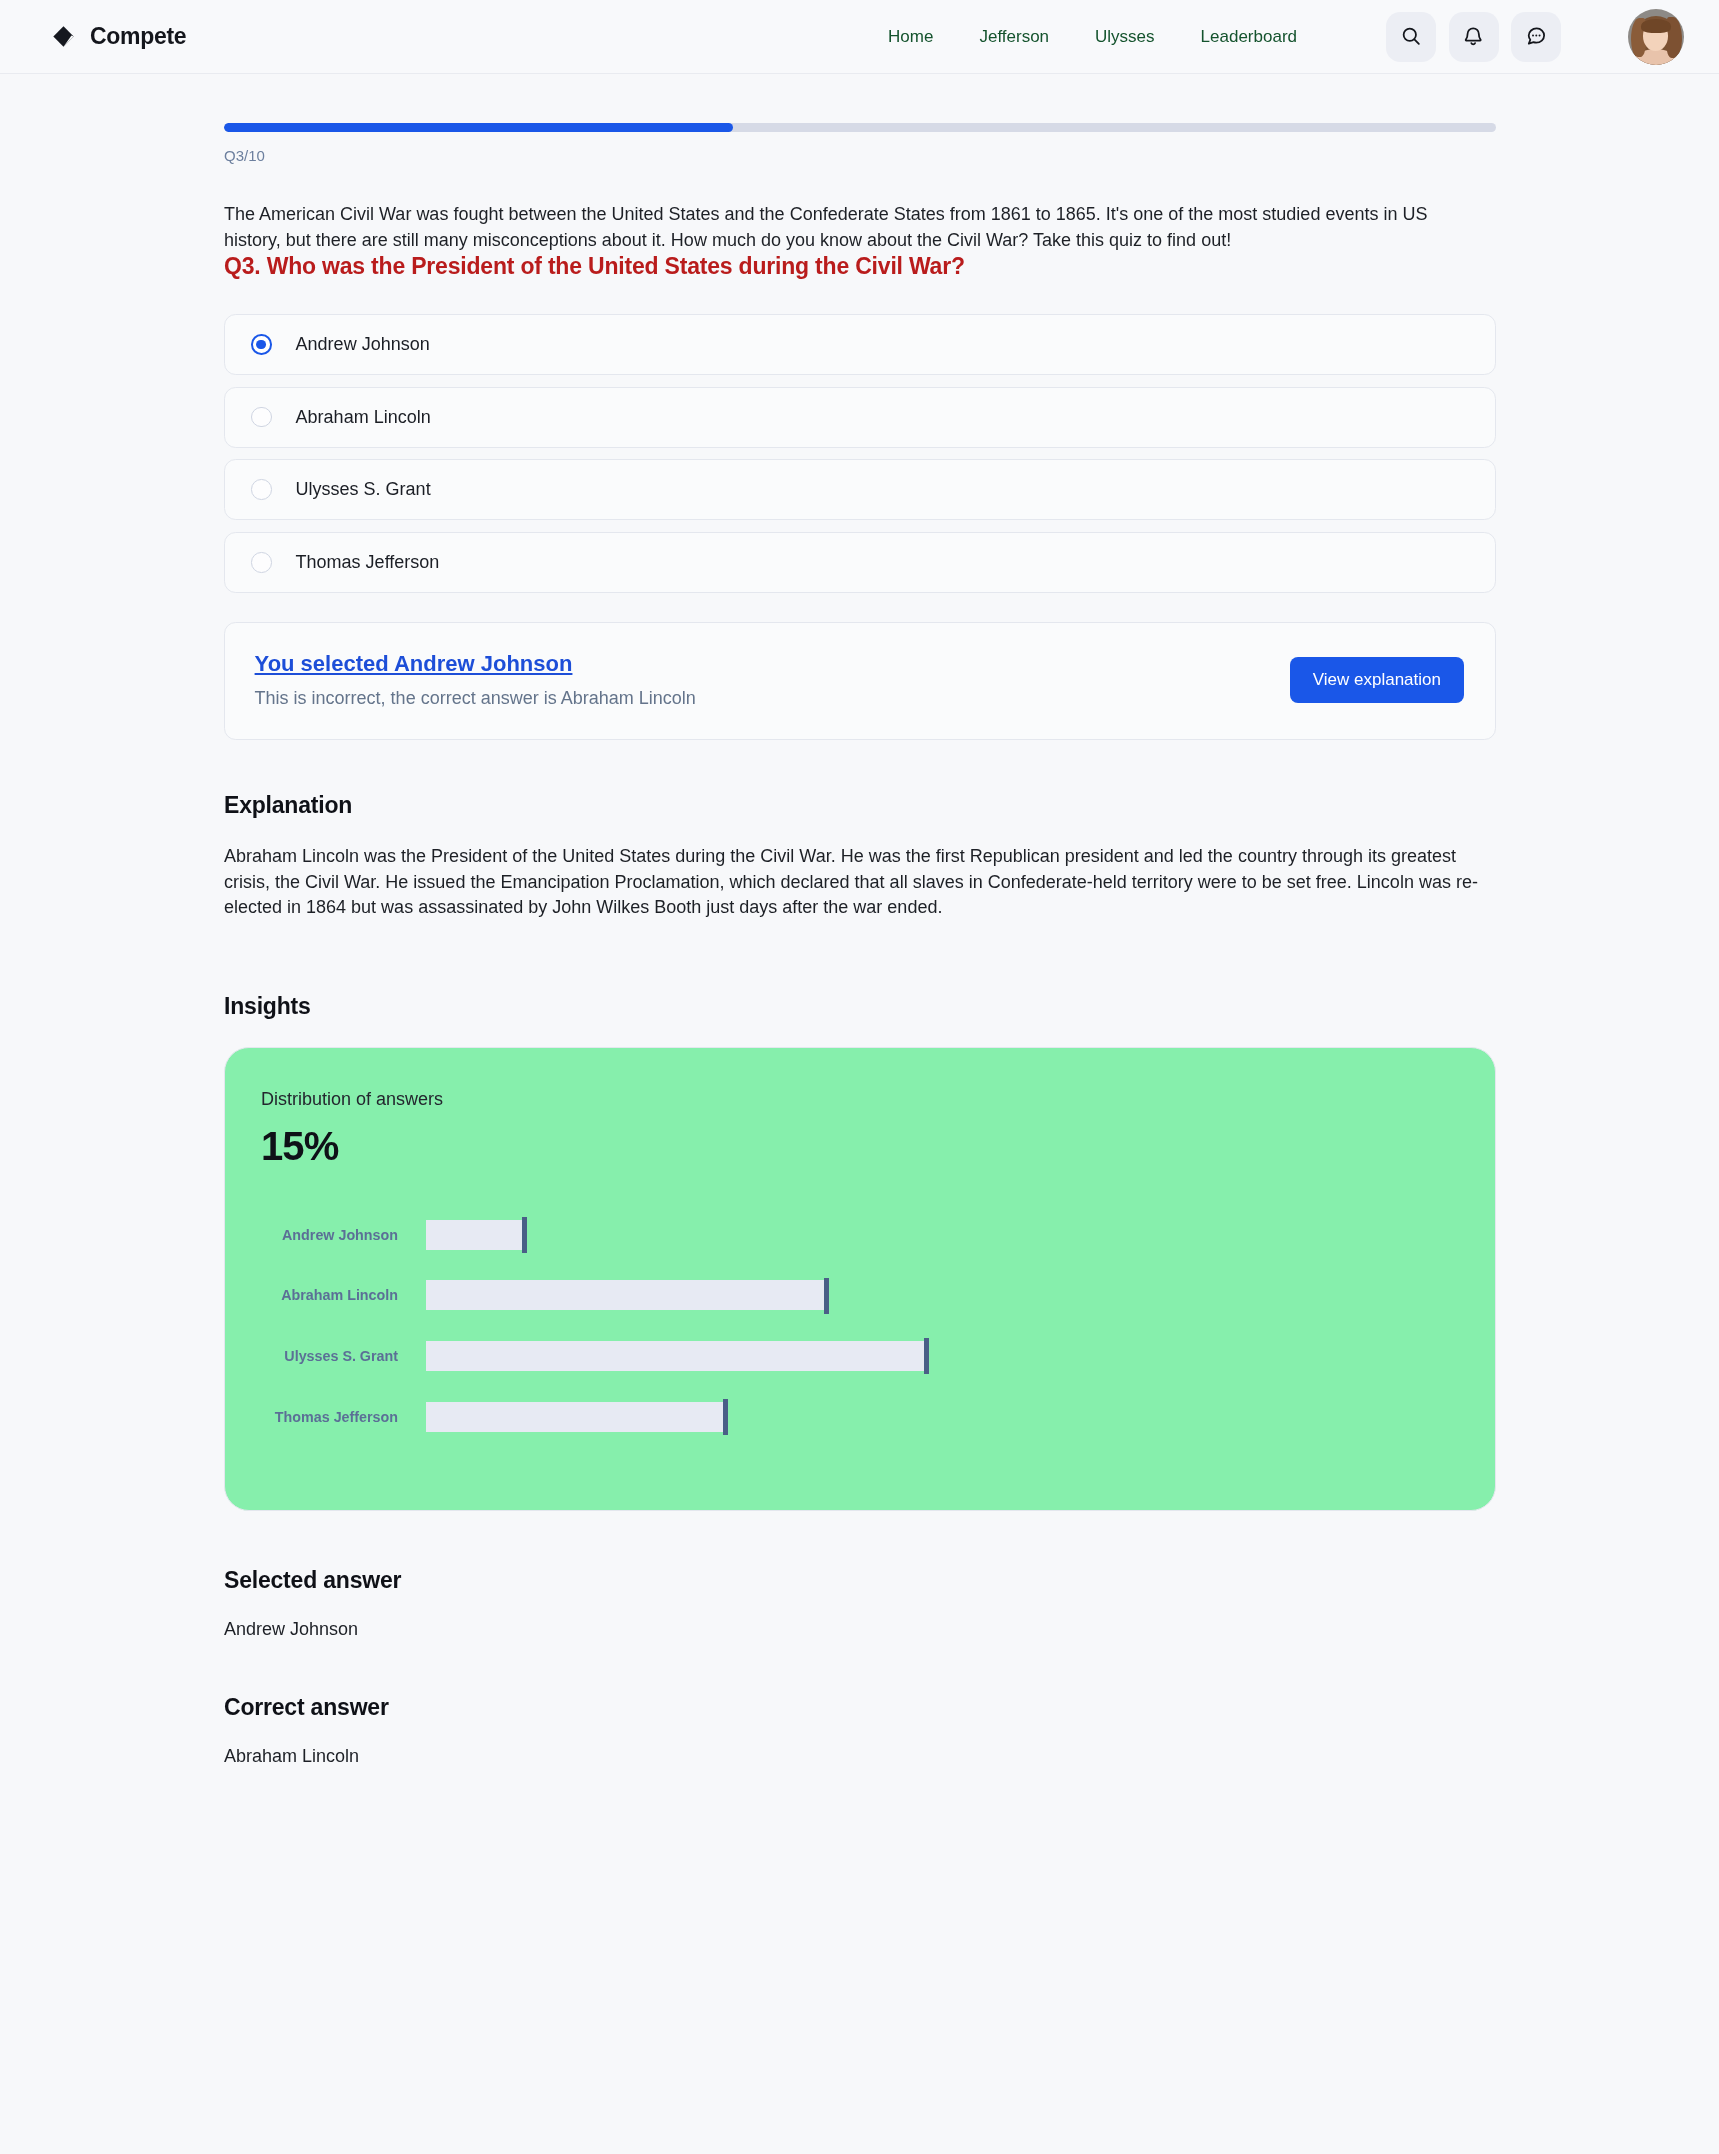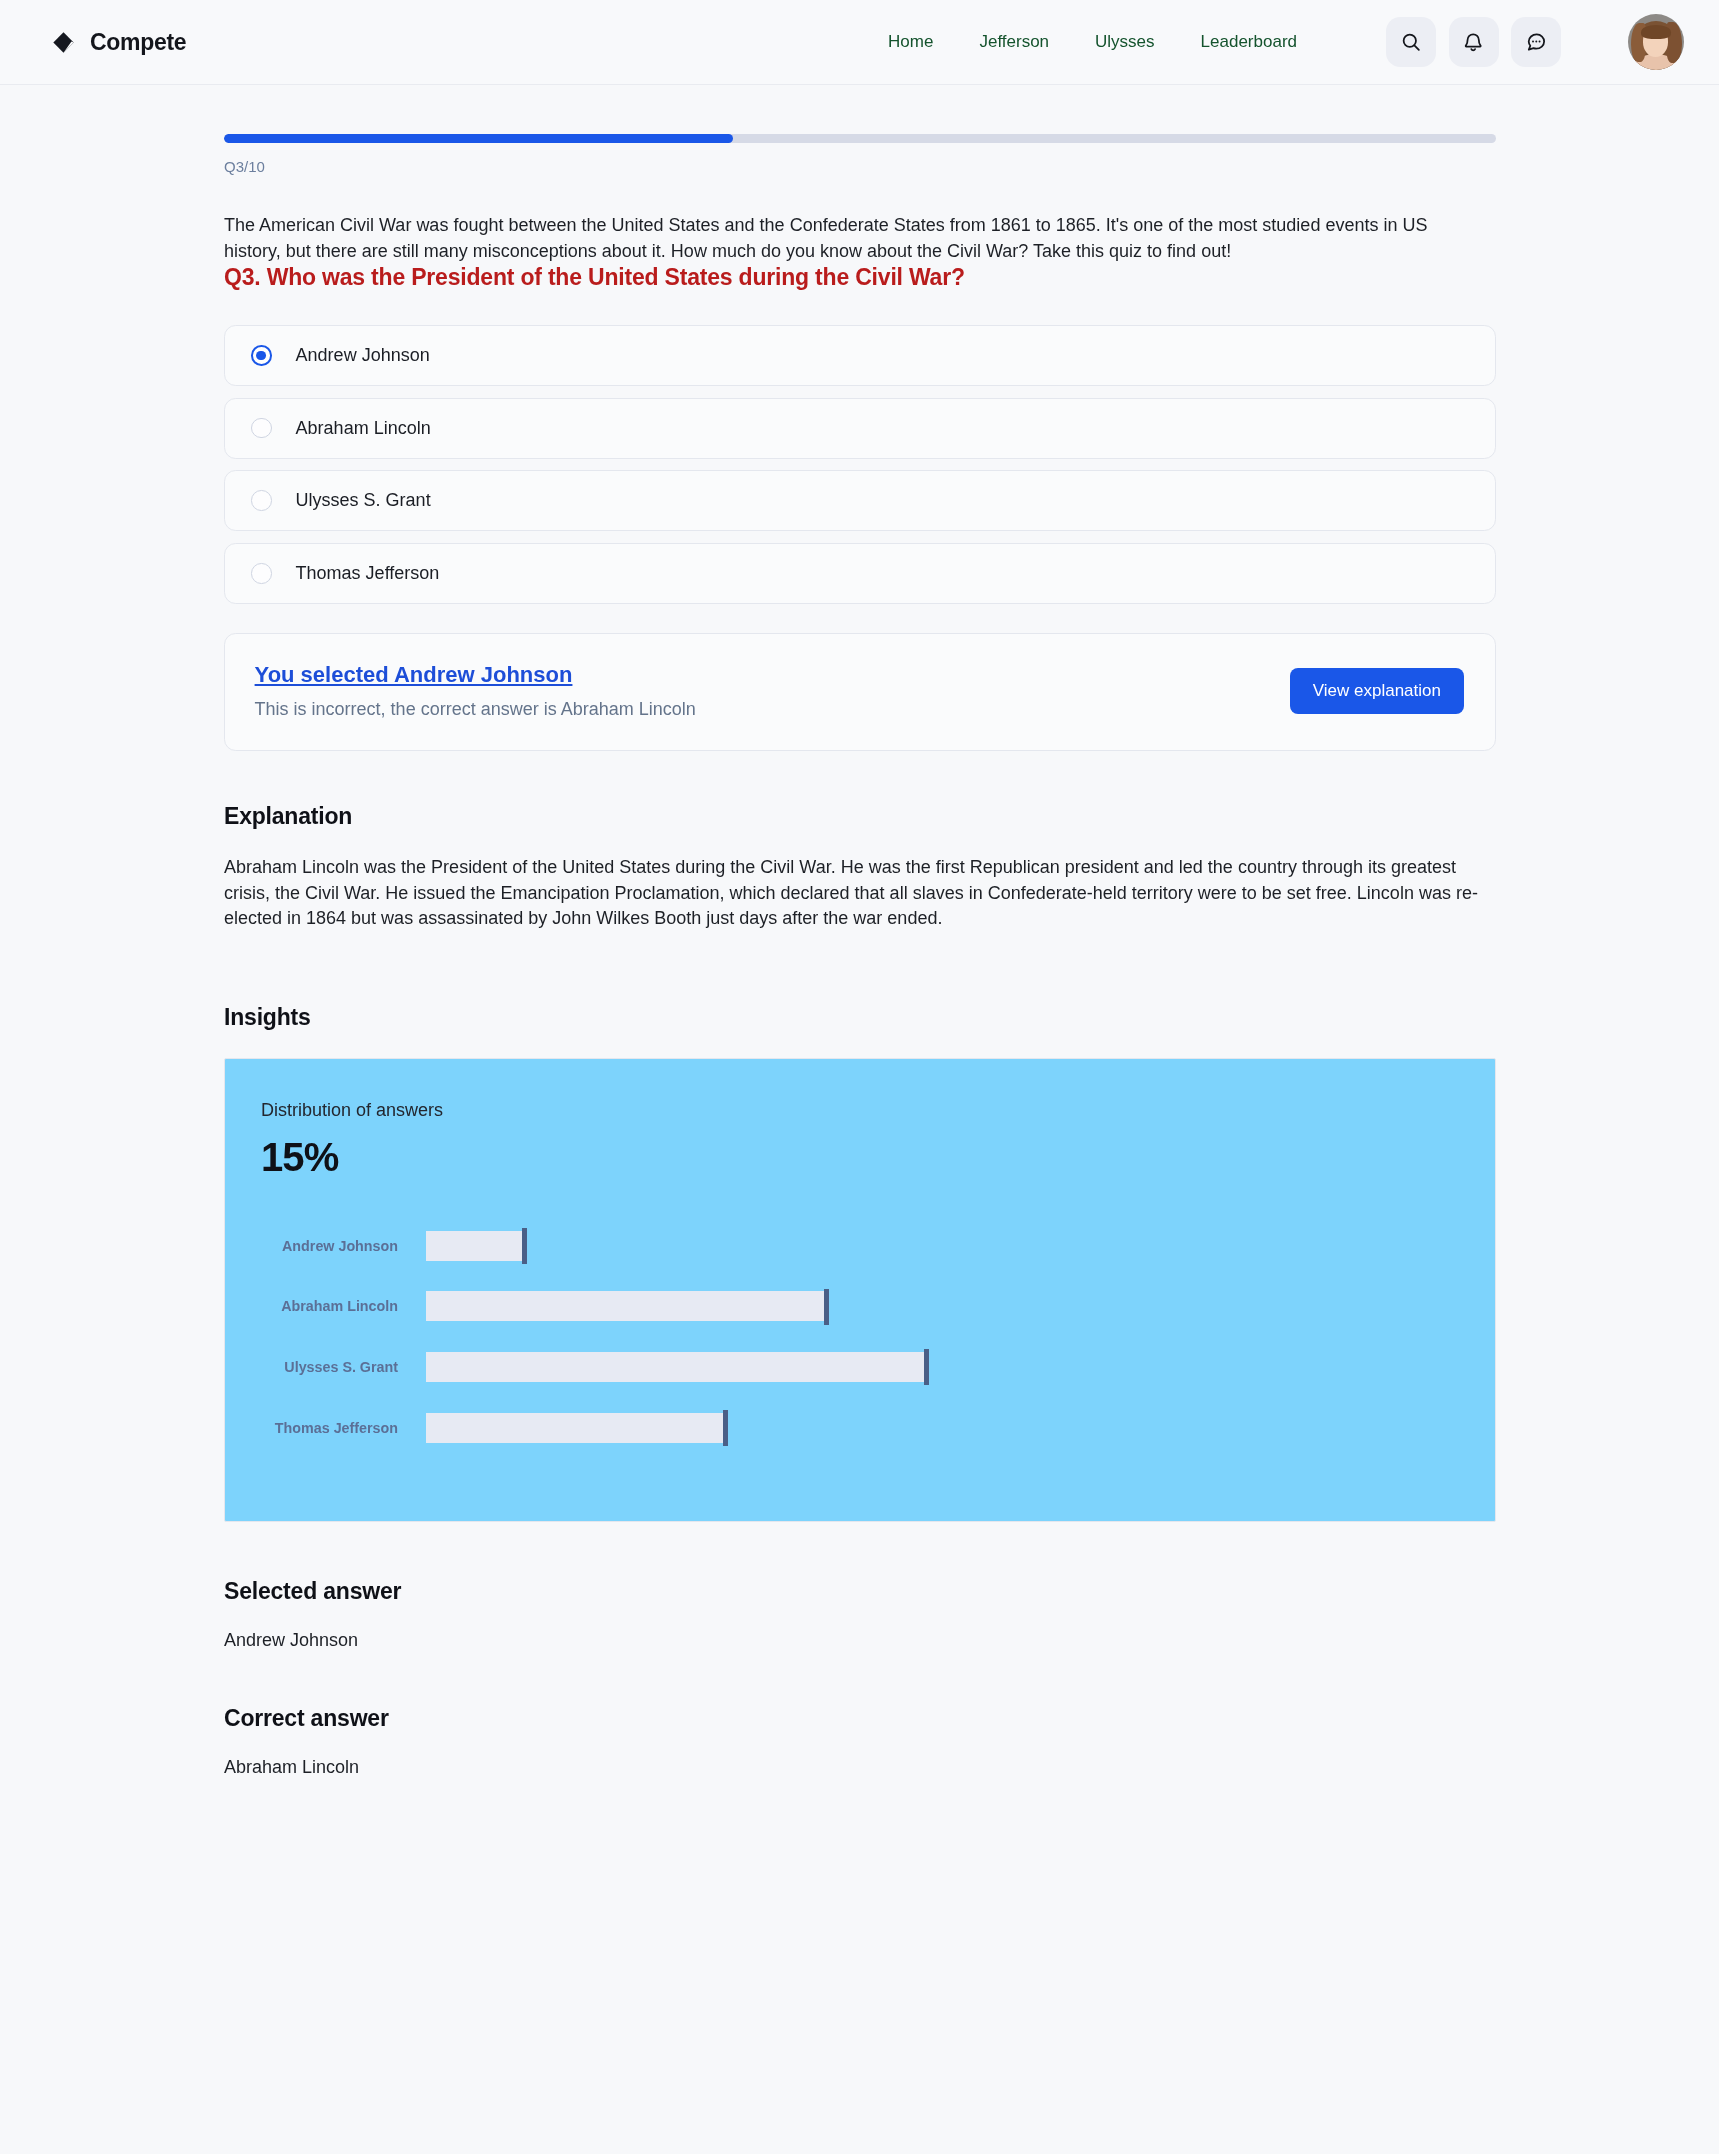--- a/index.html
+++ b/index.html
@@ -9,21 +9,21 @@
     width: 1720px;
     background: #f7f8fa;
     font-family: "Liberation Sans", sans-serif;
     -webkit-font-smoothing: antialiased;
   }
 
   body { min-height: 2155px; position: relative; }
 
   
   .topbar {
-    height: 85px;
+    height: 74px;
     width: 100%;
     background: #f8f9fb;
     border-bottom: 0.9px solid #e9ebf0;
     display: flex;
     align-items: center;
     padding: 0 36px 0 52px;
     position: relative;
     gap: 44px;
   }
   .brand { display: flex; align-items: center; gap: 15px; }
@@ -261,22 +261,22 @@
   .plain-value {
     margin-top: 25px;
     font-size: 18px;
     color: #1d2026;
   }
 
   
   .chart-card {
     margin-top: 27px;
     border: 0.9px solid #e4e7ee;
-    border-radius: 2px;
-    background: #7dd3fc;
+    border-radius: 25px;
+    background: #86efac;
     padding: 41px 36px 47px 36px;
     min-height: 464px;
   }
   .chart-caption {
     font-size: 18px;
     color: #23262e;
   }
   .chart-big {
     margin-top: 14.3px;
     font-size: 40px;

